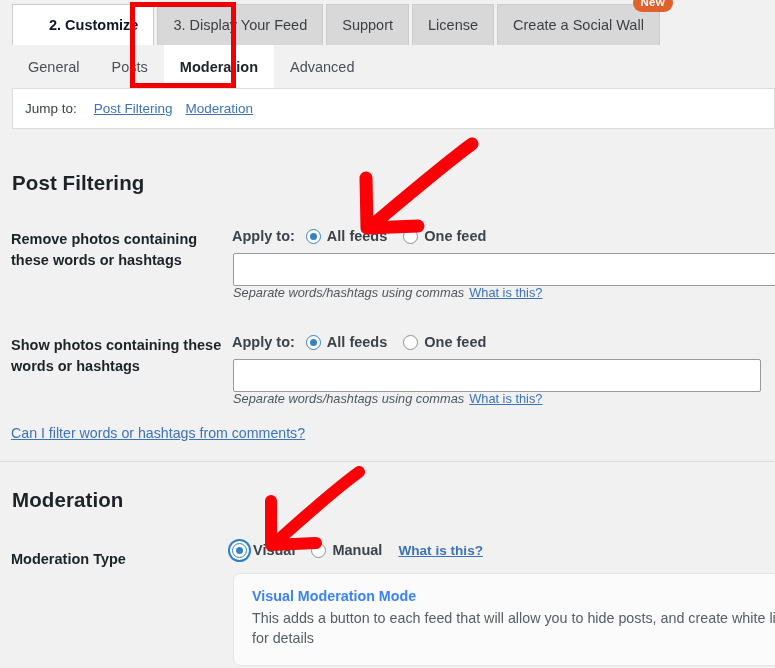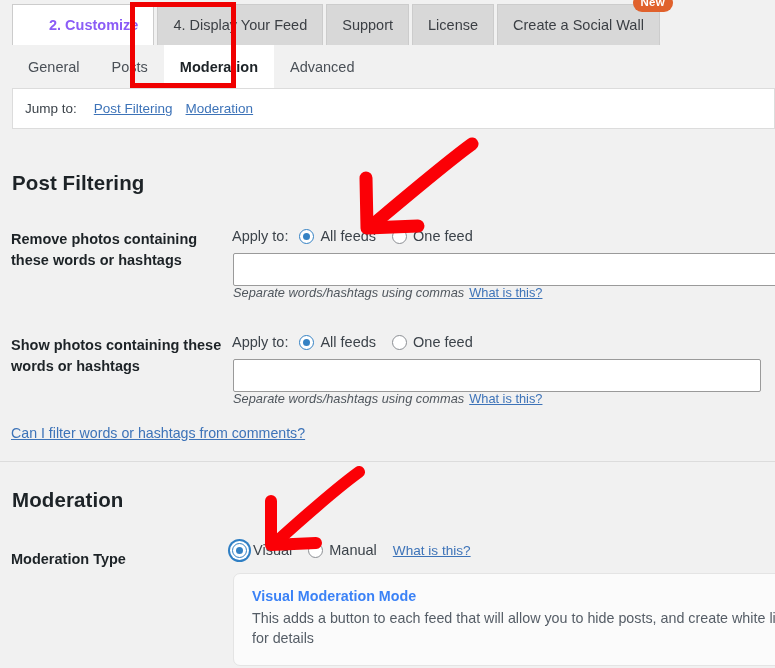--- a/index.html
+++ b/index.html
@@ -31,21 +31,21 @@
     border: 1px solid #ccc;
     border-bottom: none;
     margin-right: 3px;
     font-size: 14.5px;
     color: #3b3f44;
     white-space: nowrap;
     line-height: 1;
   }
   .tab.active {
     background: #ffffff;
-    color: #8b5cf6;
+    color: #0f172a;
     font-weight: bold;
     border-color: #ccc;
     z-index: 3;
     padding-left: 36px;
   }
   .tab .newbadge {
     position: absolute;
     right: -14px; top: -11px;
     background: #e0612c;
     color: #fff;
@@ -124,21 +124,21 @@
   .row-label {
     font-size: 14.5px;
     font-weight: bold;
     color: #1d2327;
     line-height: 1.42;
     width: 215px;
   }
 
   .applyto {
     display: flex; align-items: center;
-    font-size: 14.5px; color: #3c434a;
+    font-size: 14.5px; color: #3c434a; font-weight: bold;
   }
   .applyto .at-label { margin-right: 11px; color: #3c434a; }
 
   .radio-opt { display: flex; align-items: center; margin-right: 16px; }
   .radio-opt .rtext { margin-left: 6px; font-size: 14.5px; color: #3c434a; }
 
   .radio {
     width: 15px; height: 15px;
     border-radius: 50%;
     border: 1px solid #8c8f94;
@@ -228,21 +228,21 @@
 
   <div class="tabstrip">
     <div class="tabs">
 
 
       <div class="tab active">
         <span>2. Customize</span>
       </div>
 
       <div class="tab">
-        <span>4. Display Your Feed</span>
+        <span>3. Display Your Feed</span>
       </div>
 
       <div class="tab">
         <span>Support</span>
       </div>
 
       <div class="tab">
         <span>License</span>
       </div>
 

